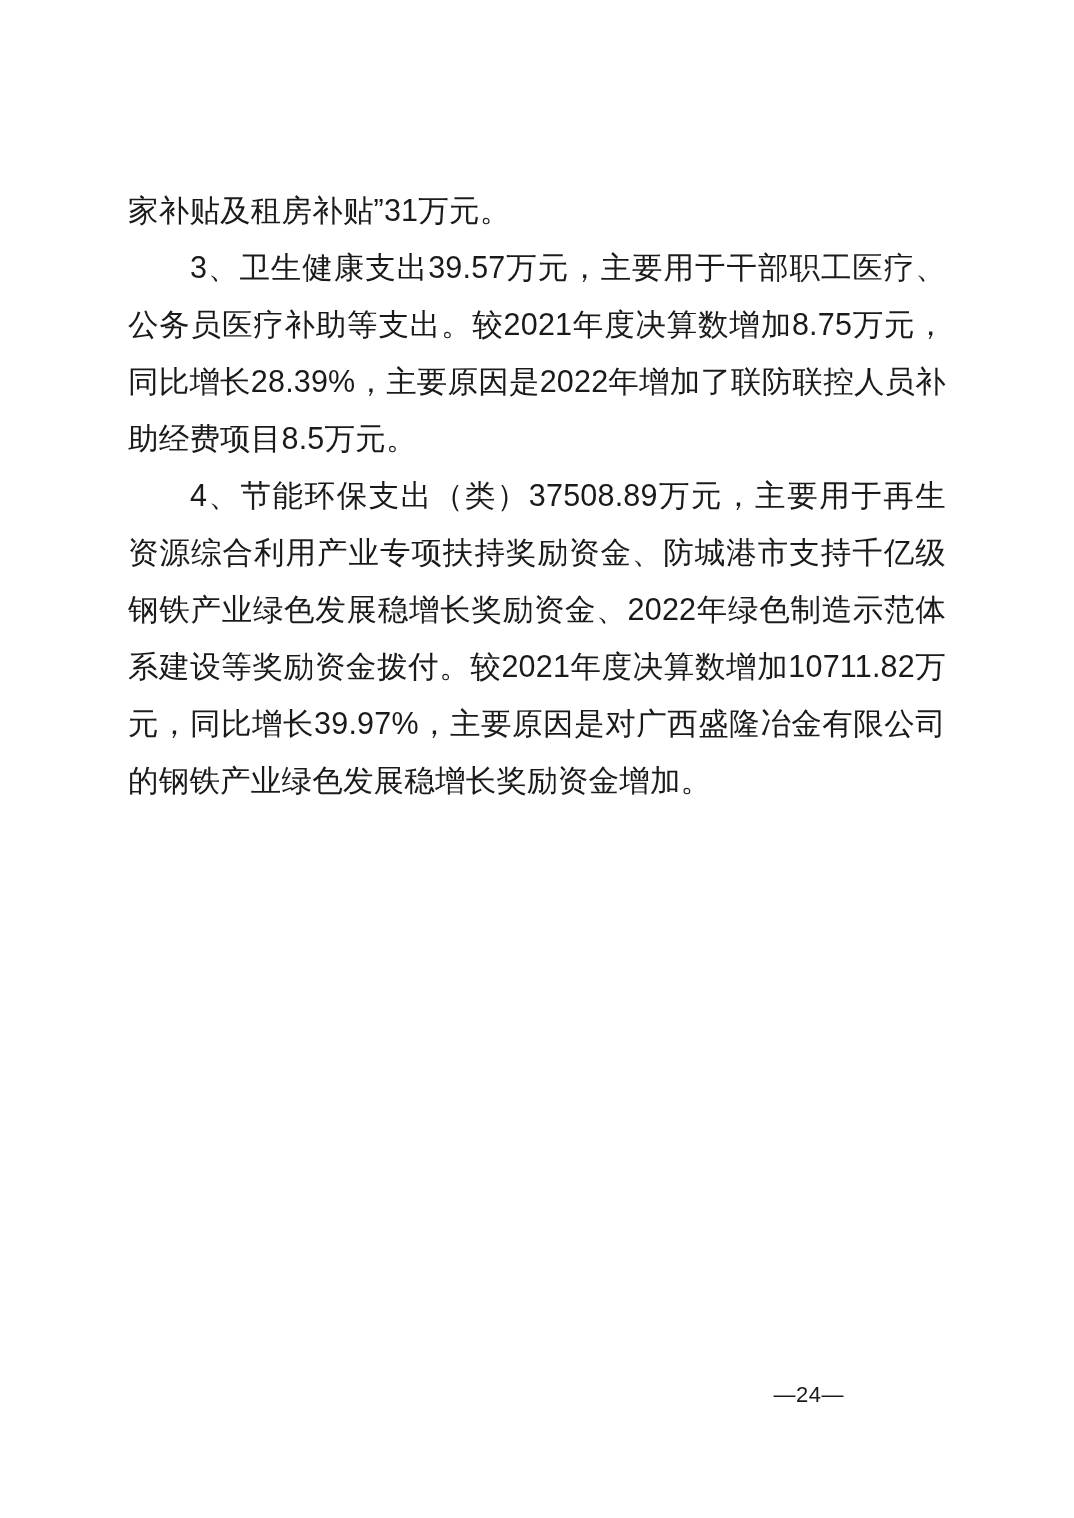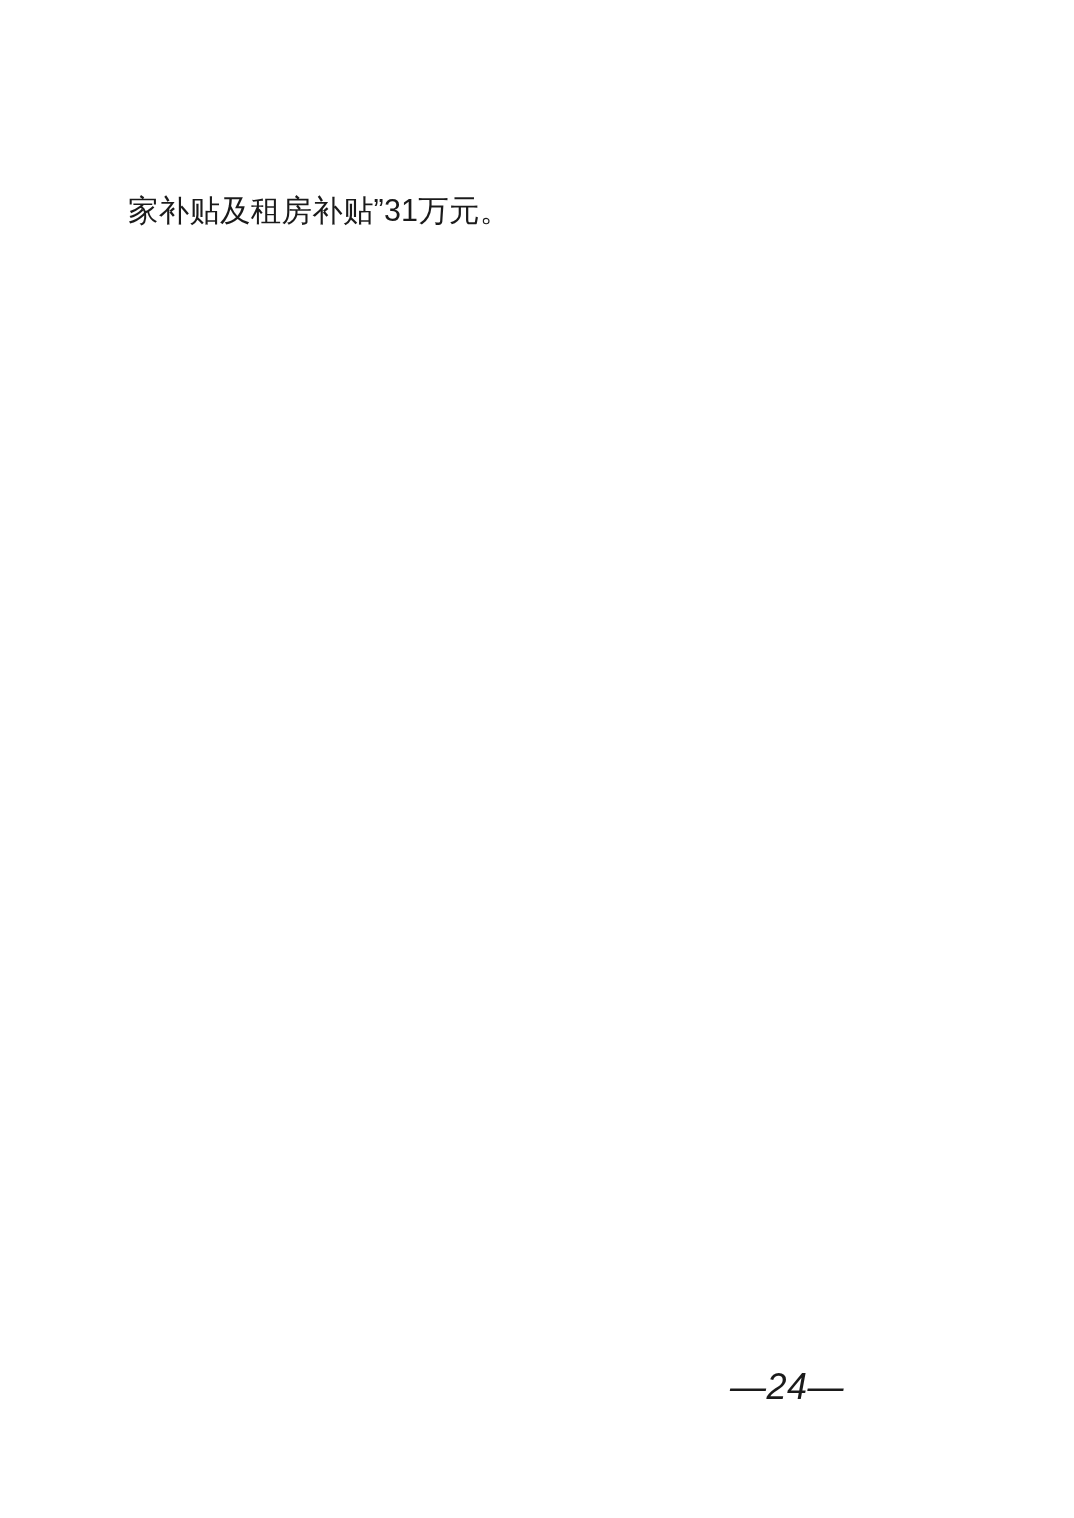--- a/index.html
+++ b/index.html
@@ -35,27 +35,28 @@
     white-space: pre-wrap;
     word-break: break-all;
   }
   .para.indent {
     text-indent: 62px;
   }
   .page-number {
     position: absolute;
     right: 128px;
     bottom: 110px;
-    font-size: 36px;
+    font-size: 22px;
     letter-spacing: 0.5px;
     color: #1a1a1a;
-    font-style: italic;
   }
 </style>
 </head>
 <body>
 
 <div class="page">
   <div class="content">
     <p class="para">家补贴及租房补贴”31万元。</p>
+    <p class="para indent">3、卫生健康支出39.57万元，主要用于干部职工医疗、公务员医疗补助等支出。较2021年度决算数增加8.75万元，同比增长28.39%，主要原因是2022年增加了联防联控人员补助经费项目8.5万元。</p>
+    <p class="para indent">4、节能环保支出（类）37508.89万元，主要用于再生资源综合利用产业专项扶持奖励资金、防城港市支持千亿级钢铁产业绿色发展稳增长奖励资金、2022年绿色制造示范体系建设等奖励资金拨付。较2021年度决算数增加10711.82万元，同比增长39.97%，主要原因是对广西盛隆冶金有限公司的钢铁产业绿色发展稳增长奖励资金增加。</p>
   </div>
   <div class="page-number">—24—</div>
 </div>
 
 </body></html>

